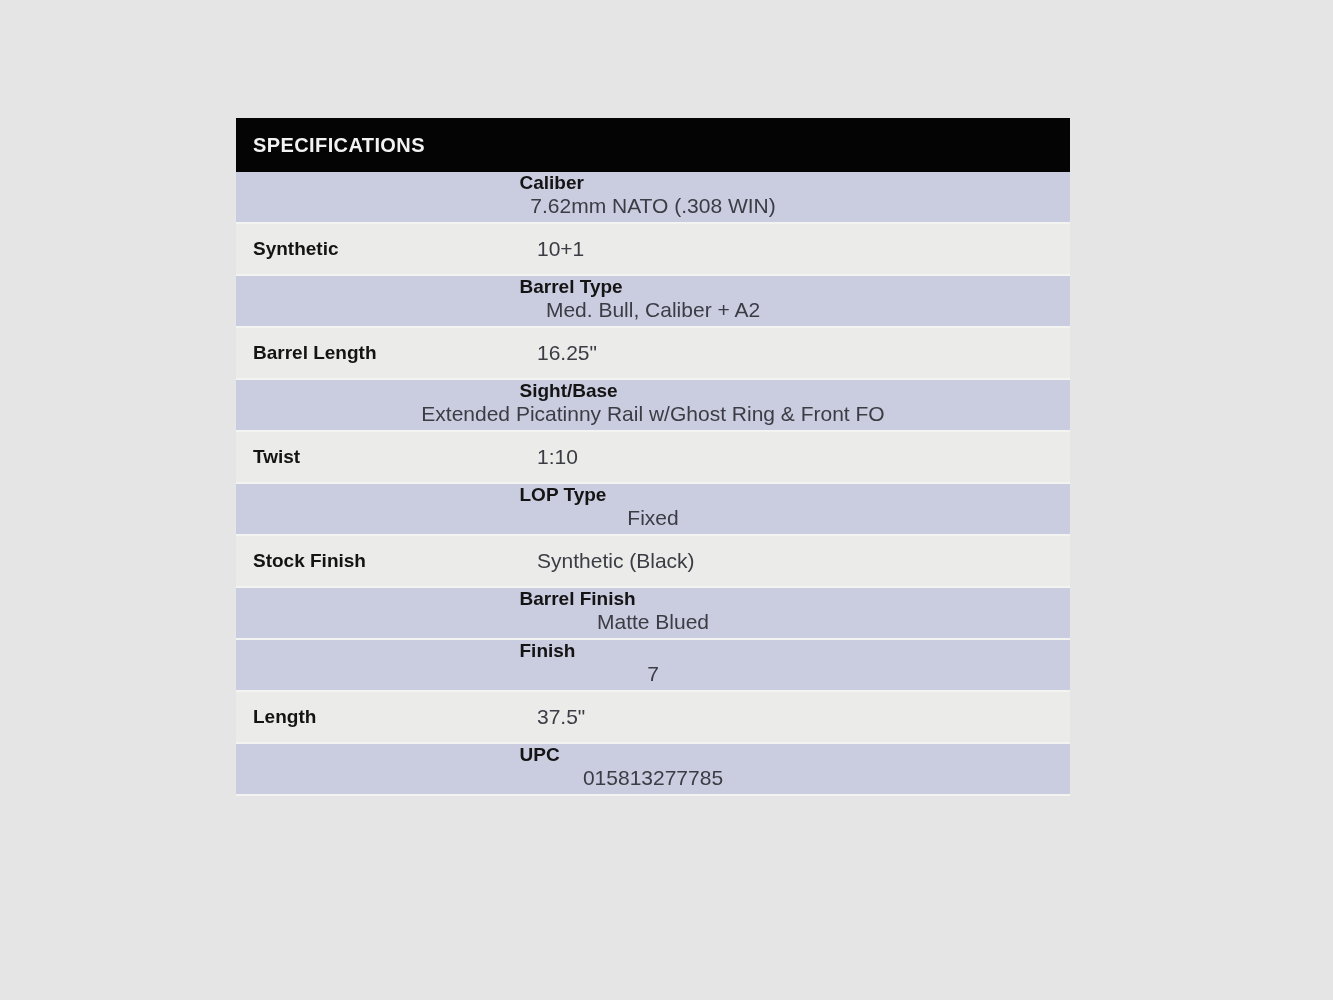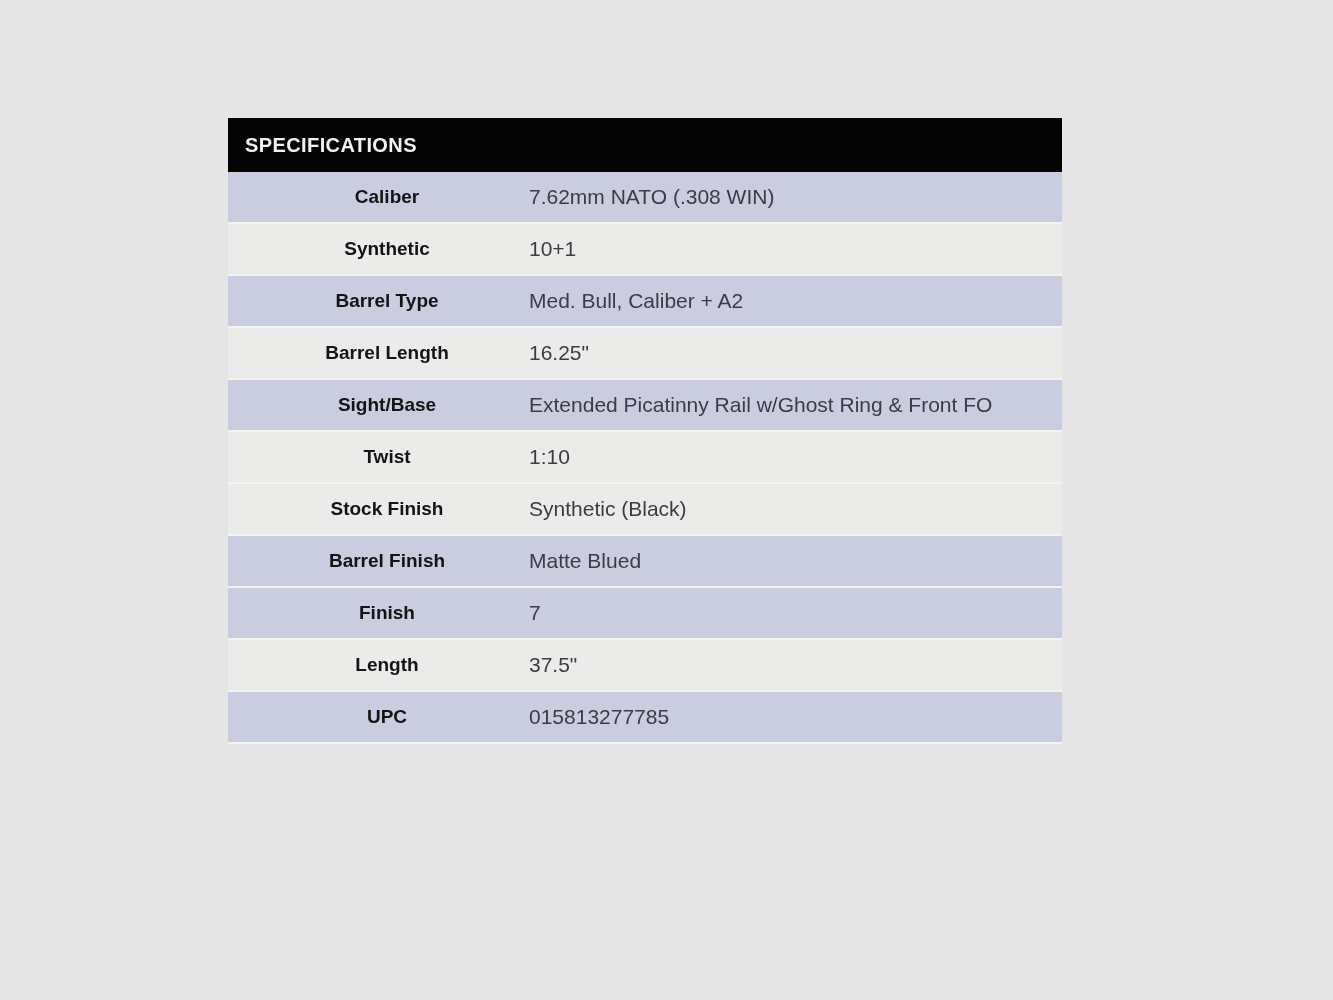--- a/index.html
+++ b/index.html
@@ -9,24 +9,23 @@
   body {
     width: 1333px;
     height: 1000px;
     background: var(--page-bg, #e5e5e5);
     font-family: "Liberation Sans", sans-serif;
     position: relative;
     overflow: hidden;
   }
   .spec-table {
     position: absolute;
-    left: 228px;
+    left: 236px;
     top: 118px;
     width: 834px;
-    text-align: center;
   }
   .spec-header {
     background: var(--header-bg, #040404);
     height: 54px;
     display: flex;
     align-items: center;
     padding-left: 17px;
     box-sizing: border-box;
   }
   .spec-header-title {
@@ -35,21 +34,21 @@
     font-weight: 600;
     letter-spacing: 0.4px;
   }
   .spec-row {
     display: flex;
     align-items: center;
     height: 50px;
     border-bottom: 2px solid #f3f3f1;
     box-sizing: content-box;
   }
-  .spec-row.alt-a { background: var(--row-odd-bg, #cacce0); }
+  .spec-row.alt-a { background: var(--row-odd-bg, #cacce0); flex-direction: column; }
   .spec-row.alt-b { background: var(--row-even-bg, #ebebe9); }
   .spec-label {
     width: 284px;
     padding-left: 17px;
     flex: 0 0 auto;
     font-weight: bold;
     font-size: 19px;
     color: var(--label-text, #141414);
   }
   .spec-value {
@@ -88,20 +87,24 @@
   <div class="spec-row alt-a">
     <span class="spec-label">Sight/Base</span>
     <span class="spec-value">Extended Picatinny Rail w/Ghost Ring &amp; Front FO</span>
   </div>
 
   <div class="spec-row alt-b">
     <span class="spec-label">Twist</span>
     <span class="spec-value">1:10</span>
   </div>
 
+  <div class="spec-row alt-a">
+    <span class="spec-label">LOP Type</span>
+    <span class="spec-value">Fixed</span>
+  </div>
 
 
   <div class="spec-row alt-b">
     <span class="spec-label">Stock Finish</span>
     <span class="spec-value">Synthetic (Black)</span>
   </div>
 
   <div class="spec-row alt-a">
     <span class="spec-label">Barrel Finish</span>
     <span class="spec-value">Matte Blued</span>

